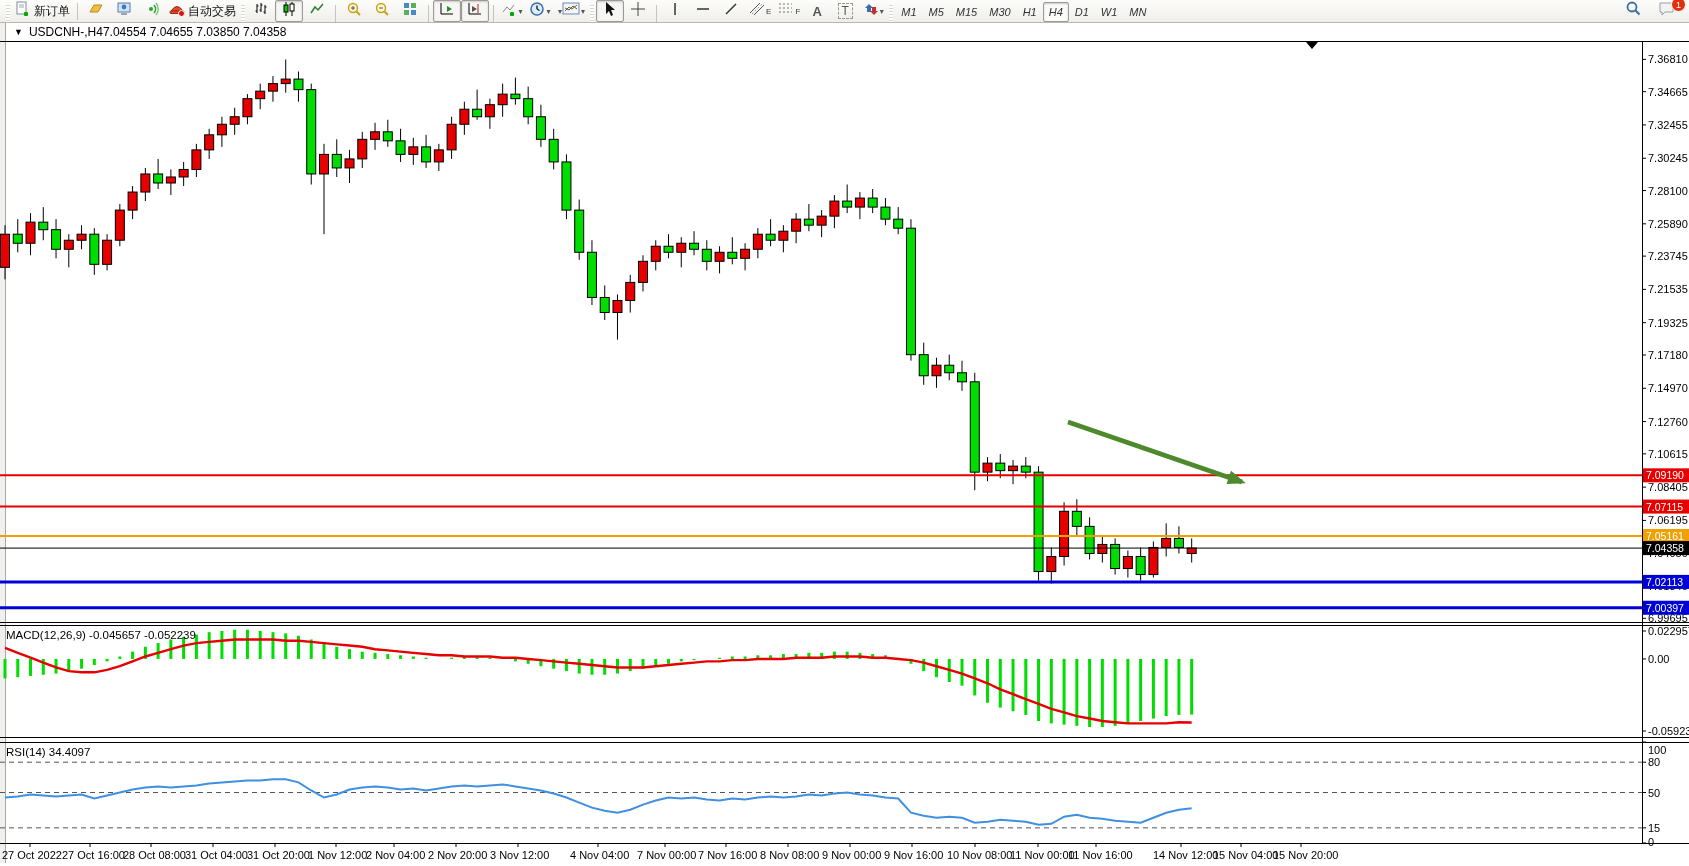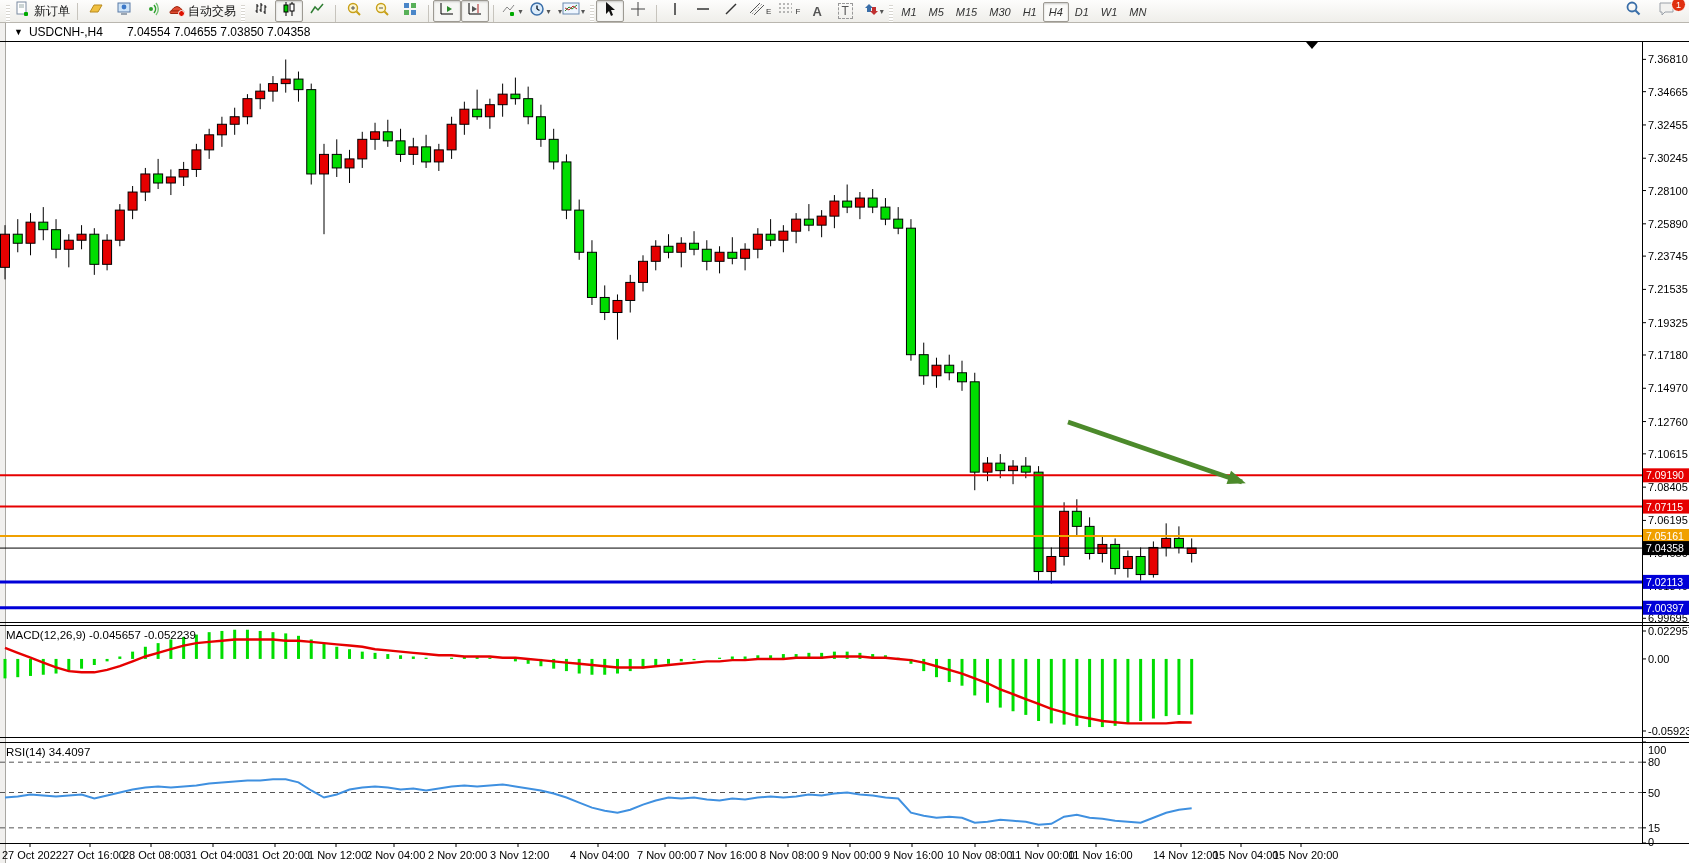--- a/index.html
+++ b/index.html
@@ -23,21 +23,21 @@
     width:13px;height:13px;font-size:9px;display:flex;align-items:center;justify-content:center;
     border:1px solid #fff;}
   .caret{font-size:8px;color:#555;margin-left:1px;}
   
   .chart-window{position:absolute;left:0;top:23px;width:1689px;height:843px;background:#fff;}
   .left-strip{position:absolute;left:0;top:0;width:5px;height:840px;
     background:#f1f0ee;border-right:1px solid #a9a7a2;}
   .chart-title{position:absolute;left:6px;top:1px;height:16px;display:flex;align-items:center;
     font-size:12px;color:#000;}
   .chart-title .dd{font-size:9px;margin:0 6px 0 8px;}
-  .chart-title .vals{margin-left:24px;}
+  .chart-title .vals{margin-left:0;}
   svg text{font-family:"Liberation Sans",sans-serif;}
 </style>
 </head>
 <body>
 
 <div class="toolbar">
   <div class="tb-grip"></div>
 
   <div class="tb-group">
     <div class="tb-btn">

